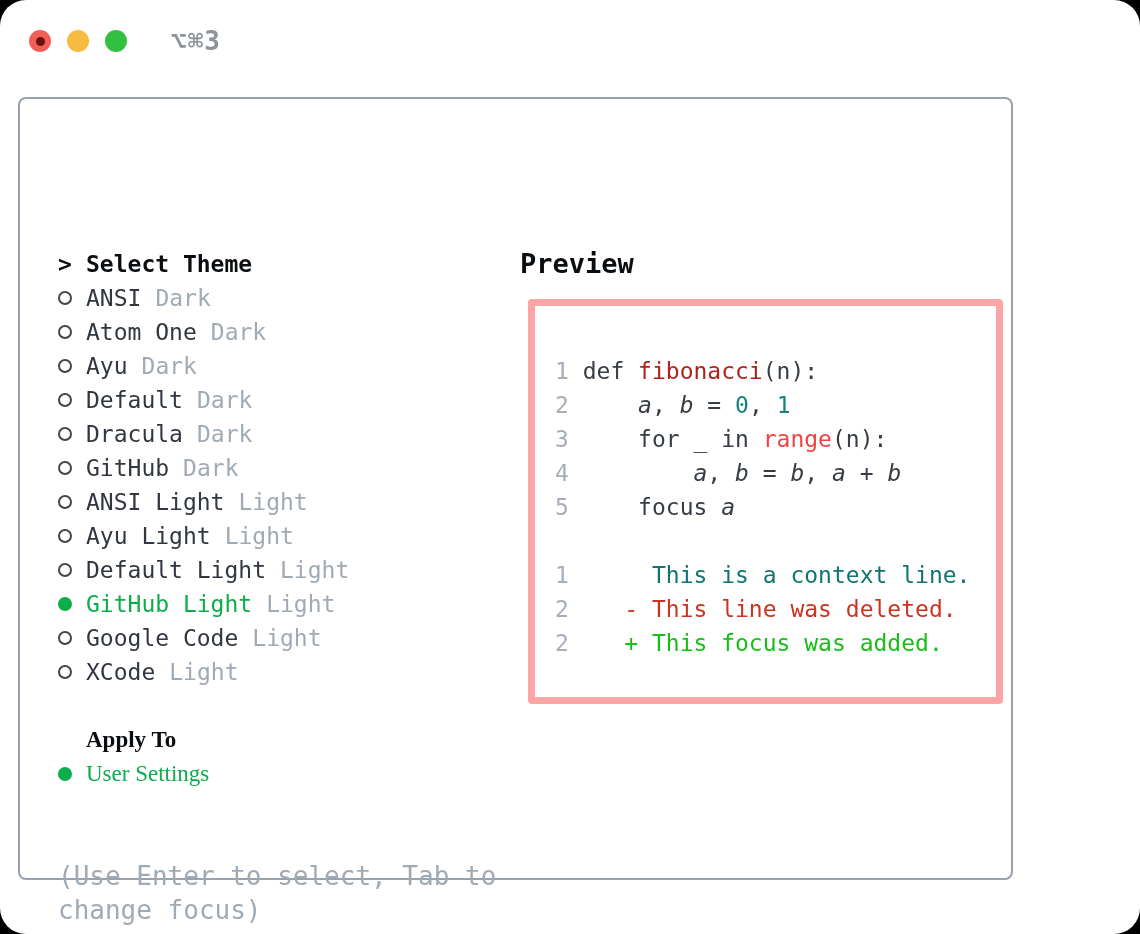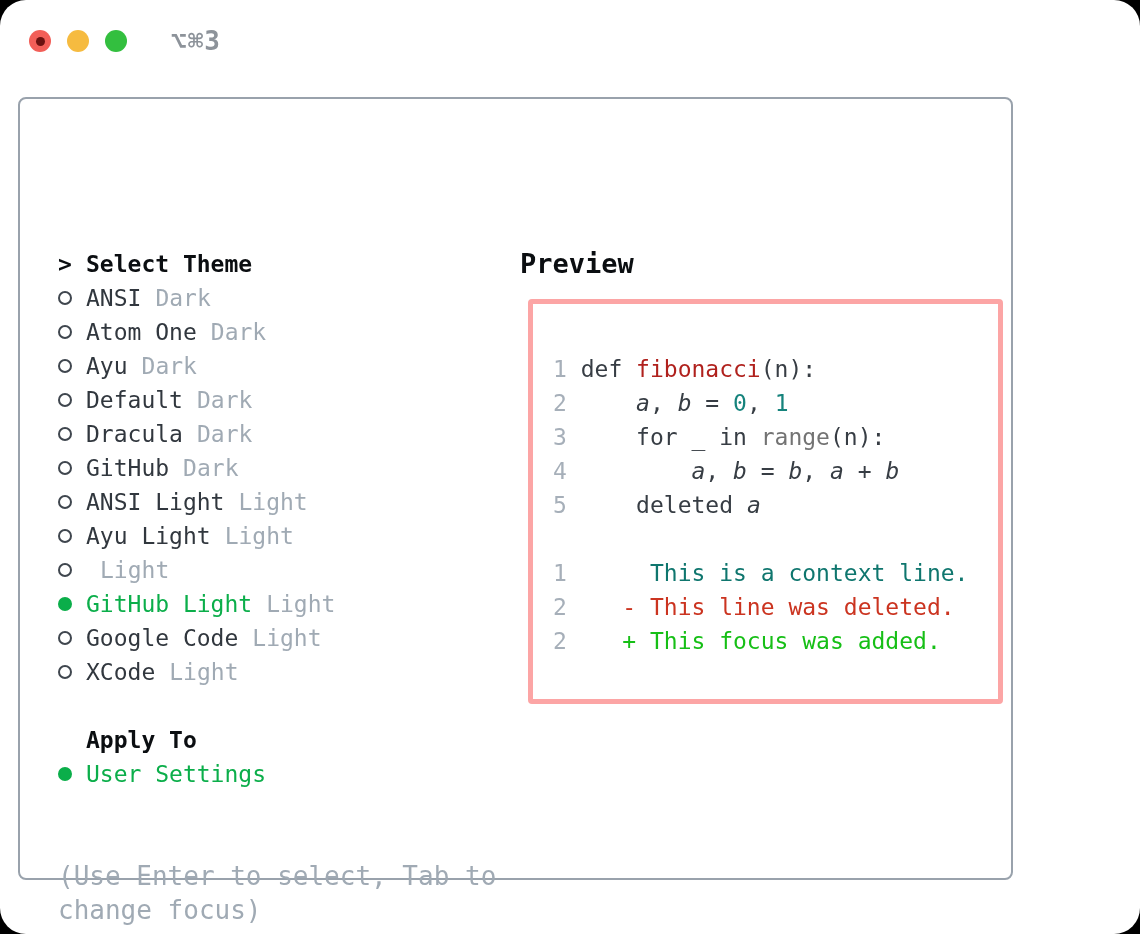--- a/index.html
+++ b/index.html
@@ -31,21 +31,21 @@
   
   .main-panel{
     position:absolute;left:18px;top:97px;
     width:995px;height:783px;
     border:2px solid #99a2ac;
     border-radius:8px;
     box-sizing:border-box;
   }
   
   .theme-list{position:absolute;left:38px;top:148px;}
-  .apply-to{position:absolute;left:38px;top:624px;}
+  .apply-to{position:absolute;left:38px;top:624px;font-family:Liberation Serif, serif;}
   .row{
     display:flex;align-items:center;
     height:34px;font-size:23px;line-height:34px;
     color:#31373e;white-space:pre;
   }
   .marker{
     width:28px;flex:0 0 28px;
     display:inline-flex;align-items:center;
   }
   .sel-arrow{color:#0b0e11;font-weight:bold;}
@@ -65,33 +65,33 @@
   }
   
   .preview-header{
     position:absolute;left:500px;top:148px;
     font-size:27px;line-height:34px;
     color:#0b0e11;font-weight:bold;
   }
   .preview-box{
     position:absolute;left:508px;top:200px;
     width:475px;height:405px;
-    border:5px solid #fca5a5;border-radius:4px;
+    border:7px solid #fca5a5;border-radius:4px;
     box-sizing:border-box;
     padding:48px 0 0 20px;
     overflow:hidden;
   }
   .pline{
     white-space:pre;
     font-size:23px;line-height:34px;height:34px;
   }
   .c-ln{color:#a6afb9;}
   .c-code{color:#373d44;}
   .c-func{color:#b0211d;}
-  .c-builtin{color:#737373;}
+  .c-builtin{color:#ef4444;}
   .c-numlit{color:#15837c;}
   .c-var{color:#373d44;font-style:italic;}
   .c-ctx{color:#0f766e;}
   .c-del{color:#cb3420;text-align:right;}
   .c-add{color:#16bf16;}
 </style>
 </head>
 <body>
 
 <div class="window">
@@ -113,21 +113,21 @@
       </div>
       <div id="theme-rows">
           <div class="row"><span class="marker"><span class="circle"></span></span><span class="item-label">ANSI</span><span class="tag">Dark</span></div>
           <div class="row"><span class="marker"><span class="circle"></span></span><span class="item-label">Atom One</span><span class="tag">Dark</span></div>
           <div class="row"><span class="marker"><span class="circle"></span></span><span class="item-label">Ayu</span><span class="tag">Dark</span></div>
           <div class="row"><span class="marker"><span class="circle"></span></span><span class="item-label">Default</span><span class="tag">Dark</span></div>
           <div class="row"><span class="marker"><span class="circle"></span></span><span class="item-label">Dracula</span><span class="tag">Dark</span></div>
           <div class="row"><span class="marker"><span class="circle"></span></span><span class="item-label">GitHub</span><span class="tag">Dark</span></div>
           <div class="row"><span class="marker"><span class="circle"></span></span><span class="item-label">ANSI Light</span><span class="tag">Light</span></div>
           <div class="row"><span class="marker"><span class="circle"></span></span><span class="item-label">Ayu Light</span><span class="tag">Light</span></div>
-          <div class="row"><span class="marker"><span class="circle"></span></span><span class="tag">Light</span></div>
+          <div class="row"><span class="marker"><span class="circle"></span></span><span class="item-label">Default Light</span><span class="tag">Light</span></div>
           <div class="row"><span class="marker"><span class="circle sel"></span></span><span class="item-label sel">GitHub Light</span><span class="tag">Light</span></div>
           <div class="row"><span class="marker"><span class="circle"></span></span><span class="item-label">Google Code</span><span class="tag">Light</span></div>
           <div class="row"><span class="marker"><span class="circle"></span></span><span class="item-label">XCode</span><span class="tag">Light</span></div>
         </div>
     </div>
 
     <div class="apply-to">
       <div class="row">
         <span class="marker"></span><span class="hdr-label2">Apply To</span>
       </div>
@@ -138,21 +138,21 @@
 
     <div class="hint">(Use Enter to select, Tab to change focus)</div>
 
     <div class="preview-header">Preview</div>
 
     <div class="preview-box" id="preview-box">
         <div class="pline"><span class="c-ln">1 </span><span class="c-code">def </span><span class="c-func">fibonacci</span><span class="c-code">(n):</span></div>
         <div class="pline"><span class="c-ln">2 </span><span class="c-code">    </span><span class="c-var">a</span><span class="c-code">, </span><span class="c-var">b</span><span class="c-code"> = </span><span class="c-numlit">0</span><span class="c-code">, </span><span class="c-numlit">1</span></div>
         <div class="pline"><span class="c-ln">3 </span><span class="c-code">    for _ in </span><span class="c-builtin">range</span><span class="c-code">(n):</span></div>
         <div class="pline"><span class="c-ln">4 </span><span class="c-code">        </span><span class="c-var">a</span><span class="c-code">, </span><span class="c-var">b</span><span class="c-code"> = </span><span class="c-var">b</span><span class="c-code">, </span><span class="c-var">a</span><span class="c-code"> + </span><span class="c-var">b</span></div>
-        <div class="pline"><span class="c-ln">5 </span><span class="c-code">    deleted </span><span class="c-var">a</span></div>
+        <div class="pline"><span class="c-ln">5 </span><span class="c-code">    focus </span><span class="c-var">a</span></div>
         <div class="pline">&nbsp;</div>
         <div class="pline"><span class="c-ln">1 </span><span class="c-ctx">     This is a context line.</span></div>
         <div class="pline"><span class="c-ln">2 </span><span class="c-code">   </span><span class="c-del">- This line was deleted.</span></div>
         <div class="pline"><span class="c-ln">2 </span><span class="c-code">   </span><span class="c-add">+ This focus was added.</span></div>
       </div>
 
   </div>
 </div>
 
 </body></html>

